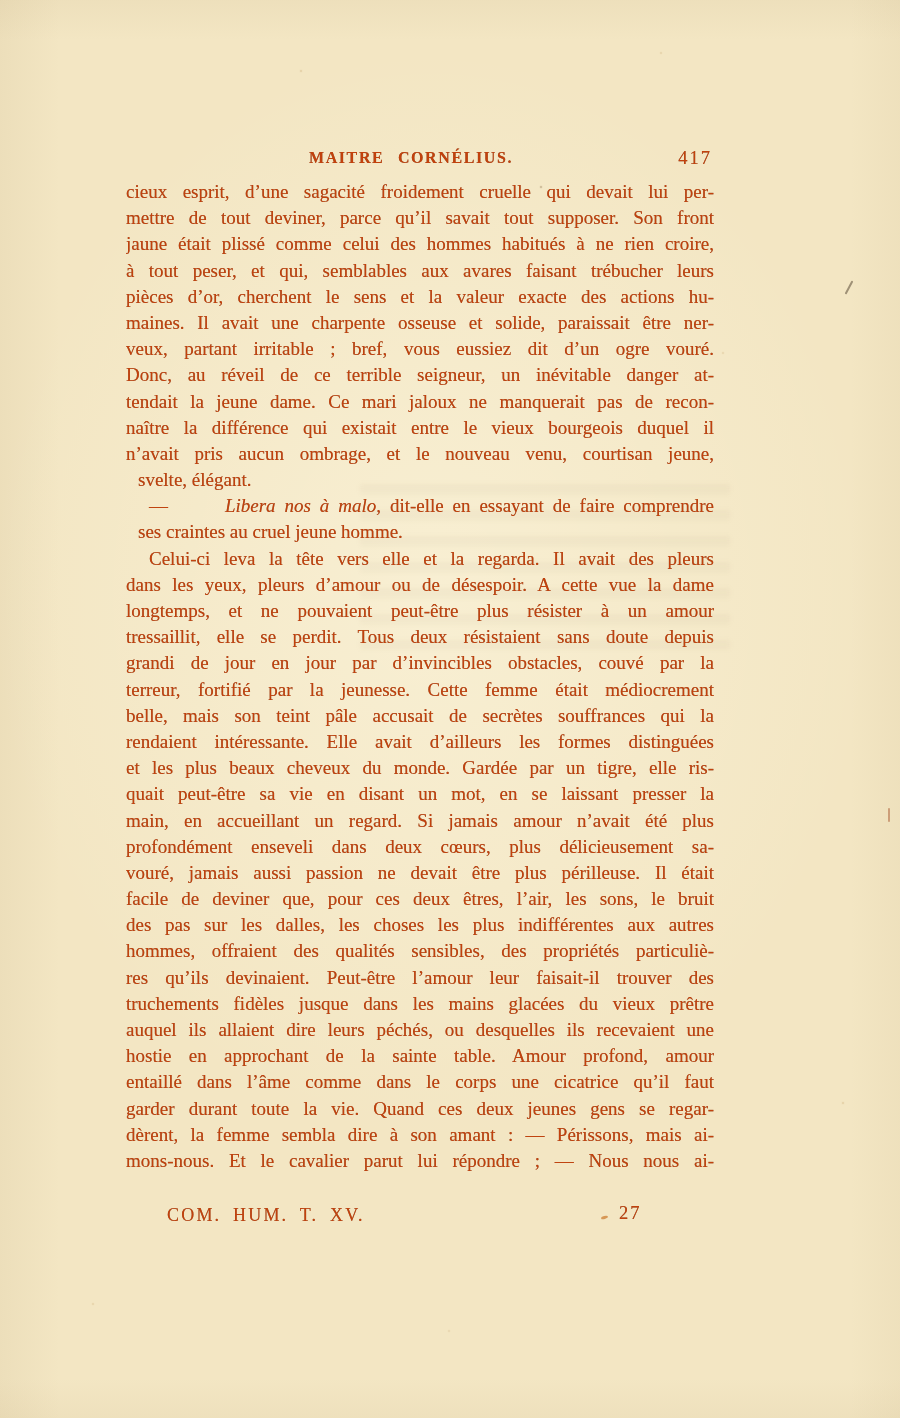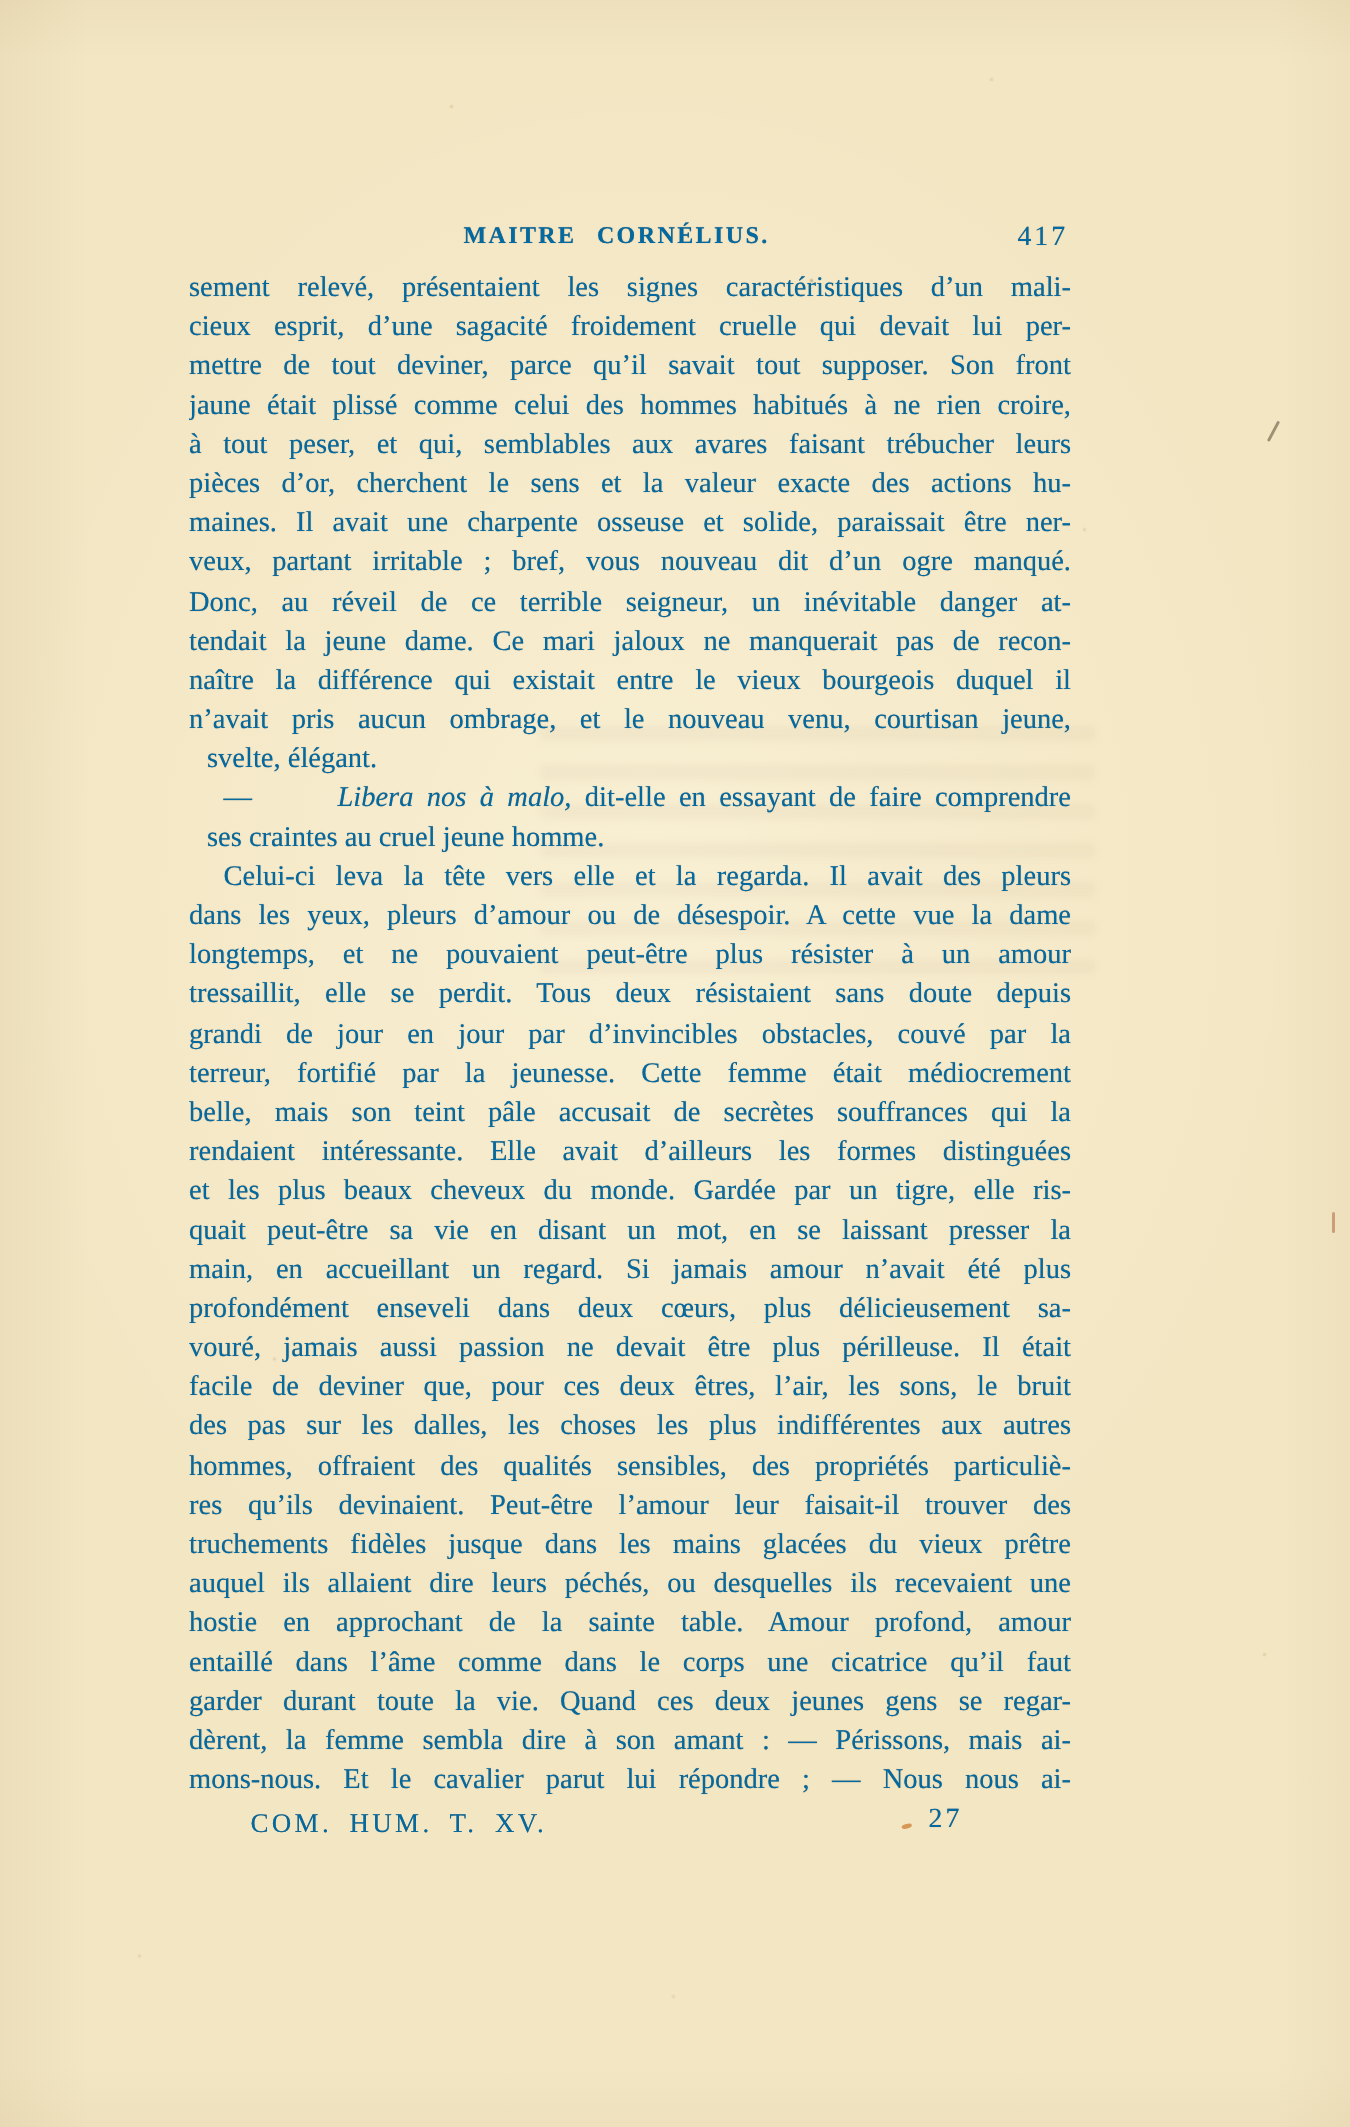--- a/index.html
+++ b/index.html
@@ -59,21 +59,21 @@
   
   .show-through {
     position: absolute; left: 360px; top: 470px; width: 370px; height: 180px;
     background: repeating-linear-gradient(
       to bottom,
       rgba(140,122,90,0) 0px, rgba(140,122,90,0) 13px,
       rgba(140,122,90,0.05) 15px, rgba(140,122,90,0.05) 21px,
       rgba(140,122,90,0) 26px);
     filter: blur(2px);
   }
-  .ink { color: #0369a1; }
+  .ink { color: #c2410c; }
 
   .page-header {
     position: absolute; left: 126px; top: 147px; width: 588px; height: 22px;
   }
   .running-title {
     display: block; text-align: center;
     transform: translateX(-9px);
     font-weight: 700; font-size: 16px; line-height: 22px;
     letter-spacing: 1.6px; word-spacing: 8px;
     text-shadow: 0 0 0.5px rgba(56,49,42,0.55);
@@ -123,28 +123,27 @@
 <div class="hairline-mark"></div>
 <div class="red-tick"></div>
 <div class="footer-speck"></div>
 
 <div class="page-header ink">
   <span class="running-title">MAITRE CORNÉLIUS.</span>
   <span class="page-number">417</span>
 </div>
 
 <div class="text-block ink">
-    <div class="line">sement relevé, présentaient les signes caractéristiques d’un mali-</div>
     <div class="line">cieux esprit, d’une sagacité froidement cruelle qui devait lui per-</div>
     <div class="line">mettre de tout deviner, parce qu’il savait tout supposer. Son front</div>
     <div class="line">jaune était plissé comme celui des hommes habitués à ne rien croire,</div>
     <div class="line">à tout peser, et qui, semblables aux avares faisant trébucher leurs</div>
     <div class="line">pièces d’or, cherchent le sens et la valeur exacte des actions hu-</div>
     <div class="line">maines. Il avait une charpente osseuse et solide, paraissait être ner-</div>
-    <div class="line">veux, partant irritable ; bref, vous nouveau dit d’un ogre manqué.</div>
+    <div class="line">veux, partant irritable ; bref, vous eussiez dit d’un ogre vouré.</div>
     <div class="line">Donc, au réveil de ce terrible seigneur, un inévitable danger at-</div>
     <div class="line">tendait la jeune dame. Ce mari jaloux ne manquerait pas de recon-</div>
     <div class="line">naître la différence qui existait entre le vieux bourgeois duquel il</div>
     <div class="line">n’avait pris aucun ombrage, et le nouveau venu, courtisan jeune,</div>
     <div class="line para-end">svelte, élégant.</div>
     <div class="line indent"><span>— </span><span class="it">Libera nos à malo,</span><span> dit-elle en essayant de faire comprendre</span></div>
     <div class="line para-end">ses craintes au cruel jeune homme.</div>
     <div class="line indent">Celui-ci leva la tête vers elle et la regarda. Il avait des pleurs</div>
     <div class="line">dans les yeux, pleurs d’amour ou de désespoir. A cette vue la dame</div>
     <div class="line">longtemps, et ne pouvaient peut-être plus résister à un amour</div>

